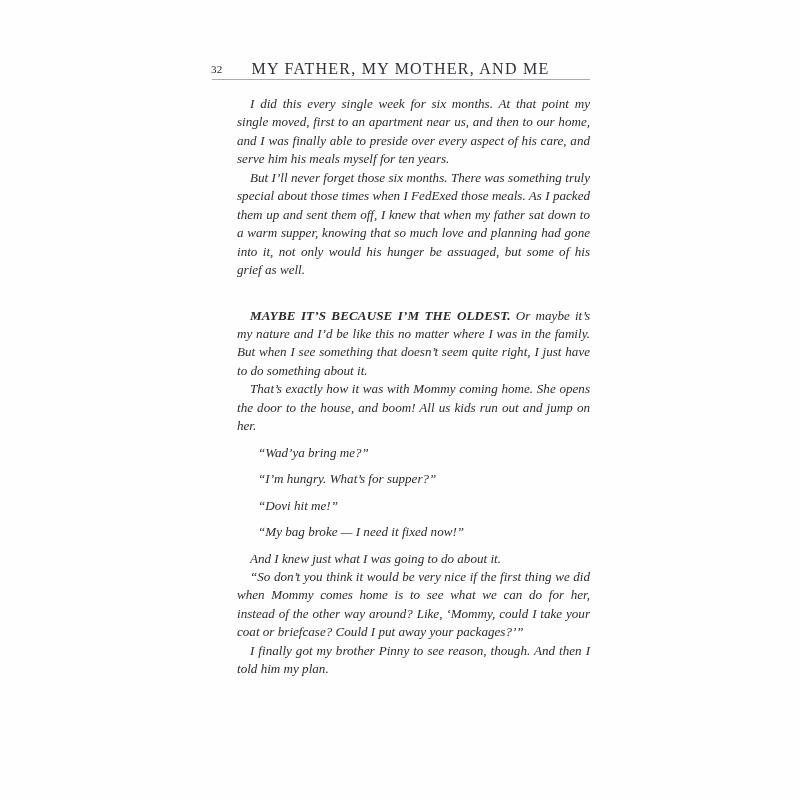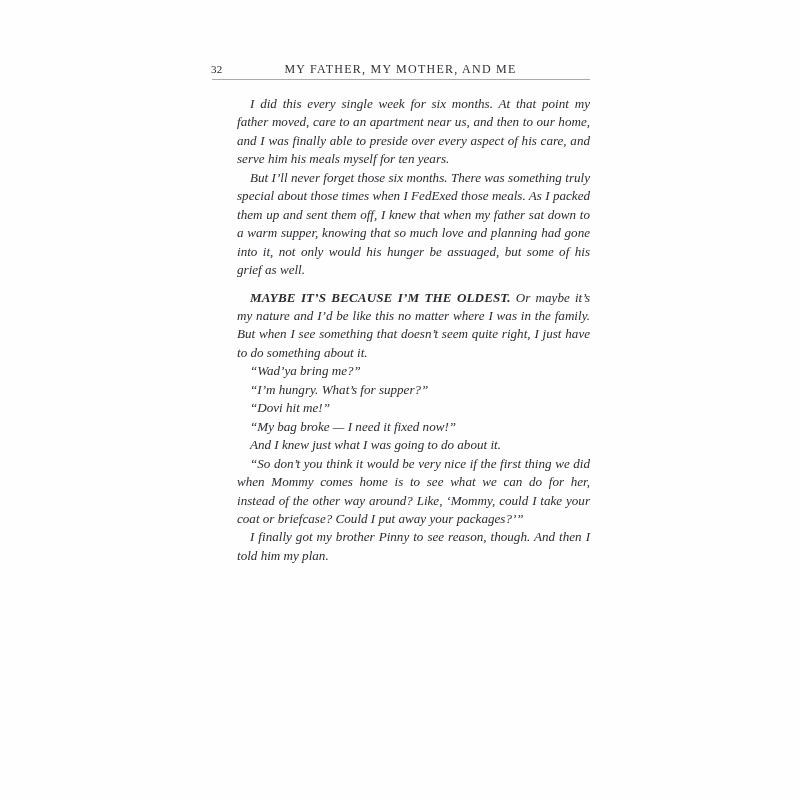--- a/index.html
+++ b/index.html
@@ -39,21 +39,21 @@
     letter-spacing: 0.2px;
     line-height: 14px;
   }
   #head-title {
     position: absolute;
     left: 0;
     top: 0;
     width: 379px;
     text-align: center;
     font-family: "Liberation Serif", "DejaVu Serif", serif;
-    font-size: 12px;
+    font-size: 16px;
     color: #303036;
     letter-spacing: 1.25px;
     line-height: 14px;
     white-space: nowrap;
   }
   #head-rule {
     position: absolute;
     left: 1px;
     top: 17px;
     width: 378px;
@@ -78,54 +78,55 @@
     line-height: 18.45px;
     color: #2b2b30;
     text-align: justify;
     text-justify: inter-word;
     text-indent: 13px;
     hyphens: none;
     -webkit-hyphens: none;
   }
   
   p.dialogue {
-    margin: 0;
+    margin: 8px;
     font-family: "Liberation Serif", "DejaVu Serif", serif;
     font-style: italic;
     font-size: 13.1px;
     line-height: 18.45px;
     color: #2b2b30;
     text-align: left;
     text-indent: 13px;
     white-space: nowrap;
   }
   p.section-start {
-    margin-top: 9px;
+    margin-top: 27px;
   }
   span.lead-in {
     font-weight: bold;
     font-style: italic;
     letter-spacing: 0.1px;
   }
 </style>
 </head>
 <body>
 
 <div id="page">
 
   <div id="running-head">
     <div id="folio">32</div>
     <div id="head-title">MY FATHER, MY MOTHER, AND ME</div>
     <div id="head-rule"></div>
   </div>
 
   <div id="textblock">
-      <p class="para">I did this every single week for six months. At that point my father moved, care to an apartment near us, and then to our home, and I was finally able to preside over every aspect of his care, and serve him his meals myself for ten years.</p>
+      <p class="para">I did this every single week for six months. At that point my single moved, first to an apartment near us, and then to our home, and I was finally able to preside over every aspect of his care, and serve him his meals myself for ten years.</p>
       <p class="para">But I’ll never forget those six months. There was something truly special about those times when I FedExed those meals. As I packed them up and sent them off, I knew that when my father sat down to a warm supper, knowing that so much love and planning had gone into it, not only would his hunger be assuaged, but some of his grief as well.</p>
       <p class="para section-start"><span class="lead-in">MAYBE IT’S BECAUSE I’M THE OLDEST.</span><span> Or maybe it’s my nature and I’d be like this no matter where I was in the family. But when I see something that doesn’t seem quite right, I just have to do something about it.</span></p>
+      <p class="para">That’s exactly how it was with Mommy coming home. She opens the door to the house, and boom! All us kids run out and jump on her.</p>
       <p class="dialogue">“Wad’ya bring me?”</p>
       <p class="dialogue">“I’m hungry. What’s for supper?”</p>
       <p class="dialogue">“Dovi hit me!”</p>
       <p class="dialogue">“My bag broke — I need it fixed now!”</p>
       <p class="para">And I knew just what I was going to do about it.</p>
       <p class="para">“So don’t you think it would be very nice if the first thing we did when Mommy comes home is to see what we can do for her, instead of the other way around? Like, ‘Mommy, could I take your coat or briefcase? Could I put away your packages?’”</p>
       <p class="para">I finally got my brother Pinny to see reason, though. And then I told him my plan.</p>
     </div>
 
 </div>

